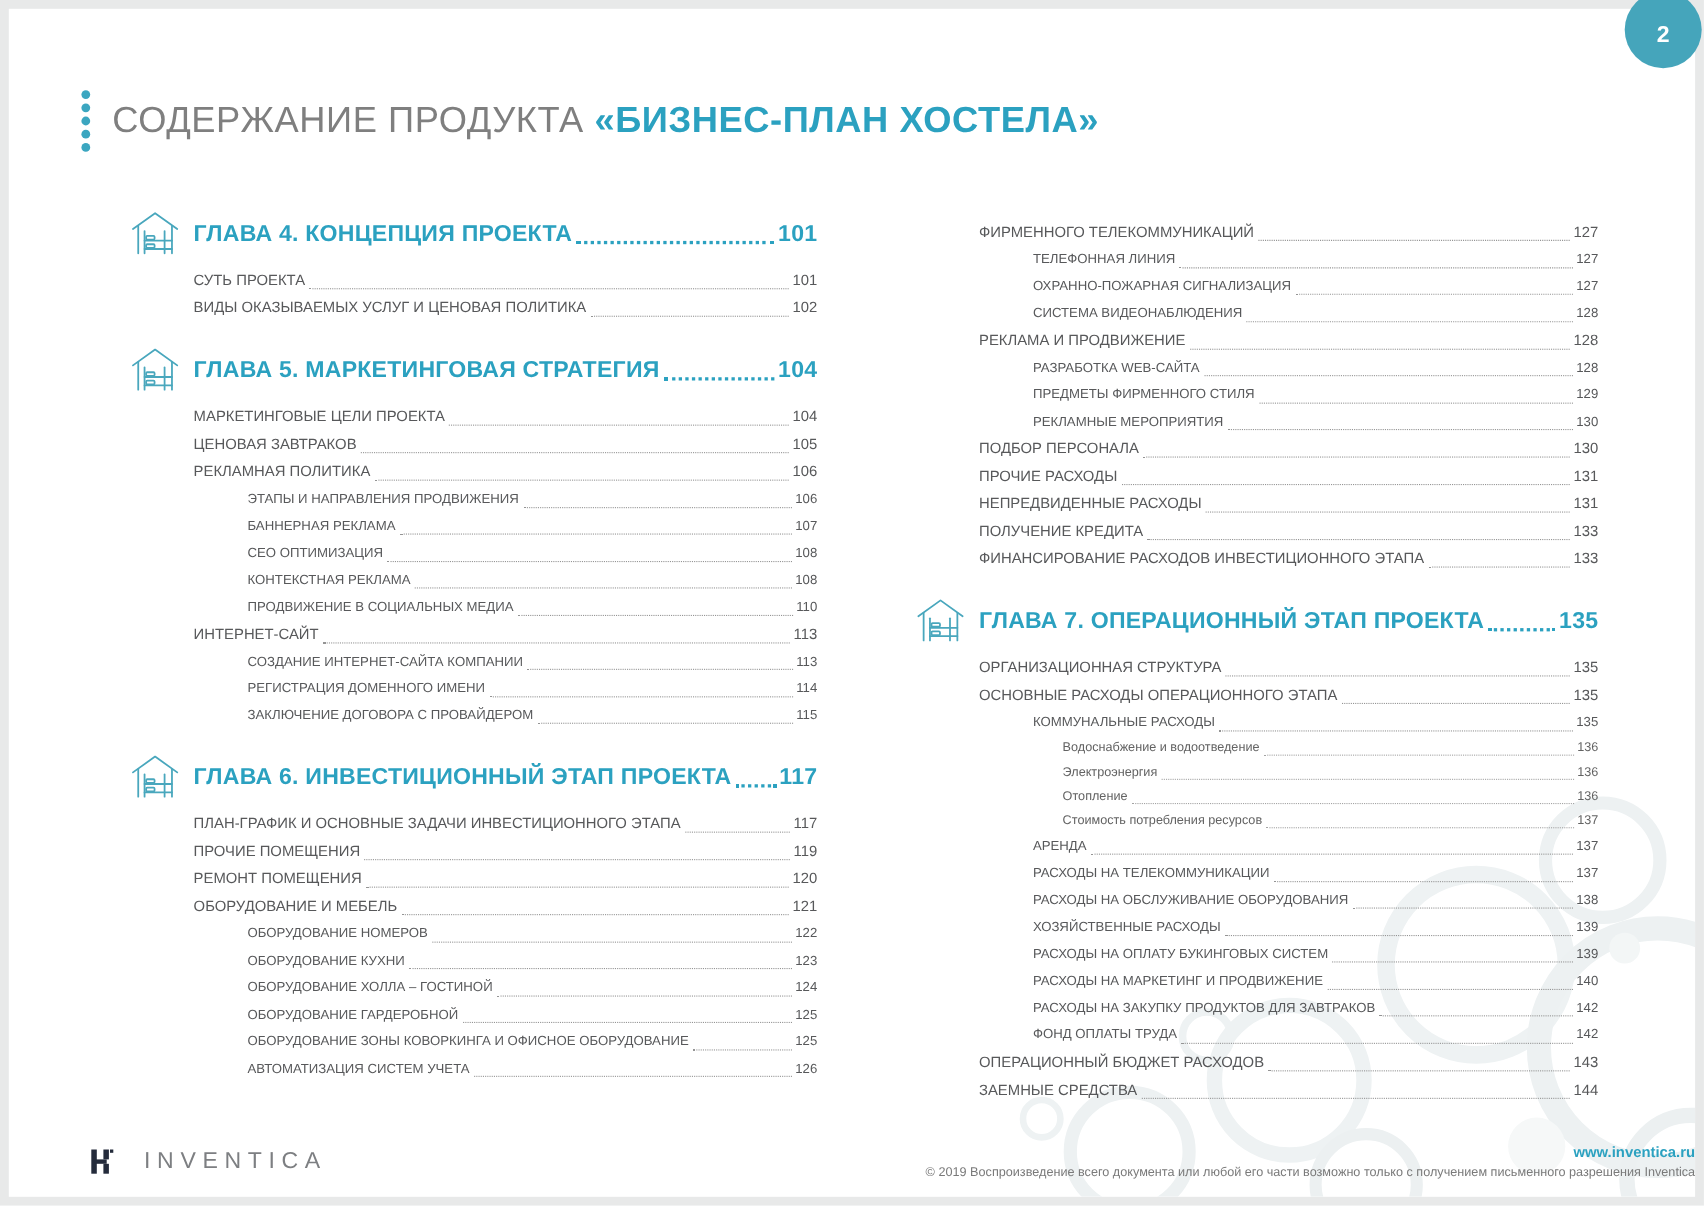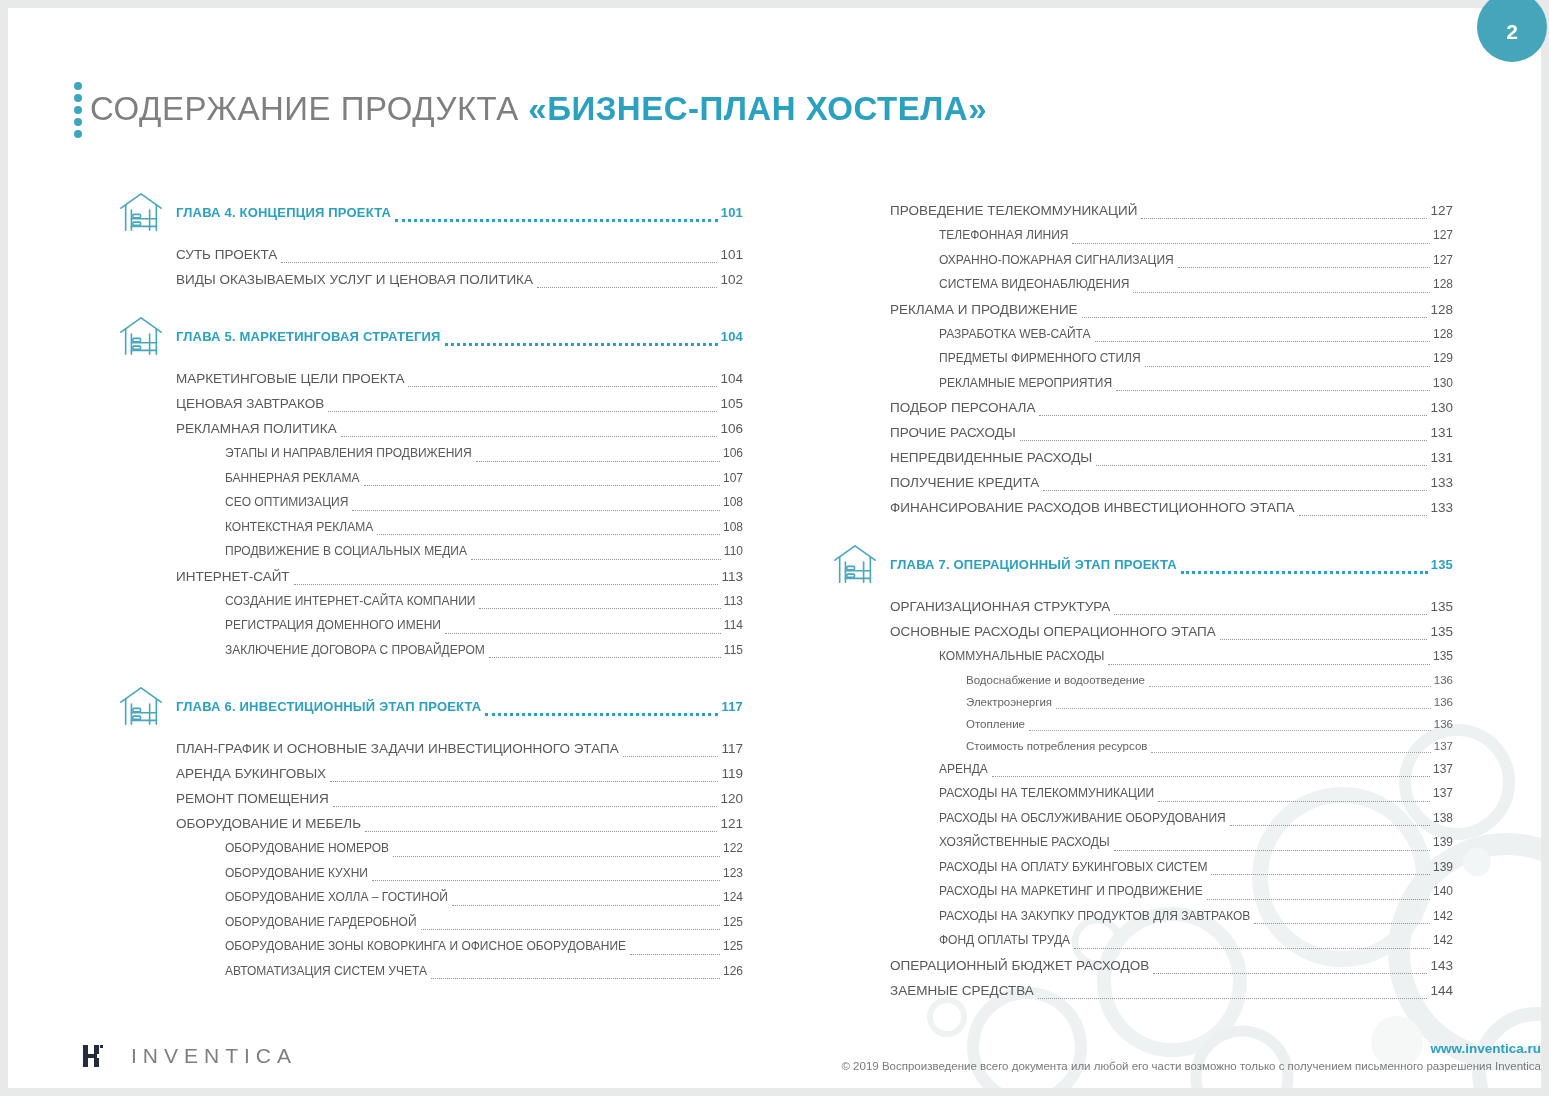--- a/index.html
+++ b/index.html
@@ -12,41 +12,41 @@
     position:absolute;left:8px;top:8px;right:8px;bottom:8px;
     background:#ffffff;overflow:hidden;
   }
   
   .page-badge{
     position:absolute;top:-8px;right:2px;width:70px;height:70px;border-radius:50%;
     background:#45a5bb;display:flex;align-items:center;justify-content:center;z-index:6;
   }
   .page-badge span{color:#fff;font-size:21px;font-weight:700;margin-top:10px}
   
-  .title-wrap{position:absolute;left:66px;top:72px;display:flex;align-items:center;gap:8px;z-index:3}
+  .title-wrap{position:absolute;left:66px;top:72px;display:flex;align-items:center;gap:20px;z-index:3}
   .title-dots{display:flex;flex-direction:column;gap:4px;padding-top:2px}
   .title-dots i{width:8px;height:8px;border-radius:50%;background:#3ba6c0;display:block}
   .page-title{margin:0;font-size:33px;font-weight:400;letter-spacing:.5px;white-space:nowrap}
   .title-gray{color:#7f7f7f}
   .title-teal{color:#2ba1c0;font-weight:700}
   
   .toc{position:absolute;inset:0;z-index:2}
   .toc-col{position:absolute;top:190px}
   .col-left{left:168px;width:567px}
   .col-right{left:882px;width:563px}
   .toc-row{display:flex;align-items:flex-end;color:#57585a}
   .toc-label{white-space:nowrap}
   .toc-page{white-space:nowrap}
   .toc-leader{flex:1 1 auto;min-width:12px;margin:0 3px 4px 4px;border-bottom:1.7px dotted #949494}
   .lvl-1{font-size:13.5px;line-height:25px}
   .lvl-2{font-size:12px;line-height:24.5px;padding-left:49px}
   .lvl-3{font-size:11.5px;line-height:22px;padding-left:76px;color:#636363}
   .lvl-3 .toc-leader{border-bottom-color:#a3a3a3}
   .chapter{
-    position:relative;color:#2ba1c0;font-weight:700;font-size:13px;line-height:30px;
+    position:relative;color:#2ba1c0;font-weight:700;font-size:21px;line-height:30px;
     letter-spacing:.2px;margin:30px 0 14px;justify-content:space-between;
   }
   .toc-col .chapter:first-child{margin-top:0}
   .chapter .toc-leader{border-bottom:3px dotted #2ba1c0;margin-bottom:6px}
   .chapter-icon{position:absolute;left:-58px;top:-9px;width:46px;height:46px}
   .chapter-icon svg{width:46px;height:46px;display:block}
   
   .bubbles{position:absolute;right:0;bottom:0;z-index:1;pointer-events:none}
   
   .footer-logo{position:absolute;left:74px;bottom:20px;display:flex;align-items:center;gap:27px;z-index:4}
@@ -248,21 +248,21 @@
 
   <div class="toc-row lvl-1">
 
     <span class="toc-label">ПЛАН-ГРАФИК И ОСНОВНЫЕ ЗАДАЧИ ИНВЕСТИЦИОННОГО ЭТАПА</span>
     <span class="toc-leader"></span>
     <span class="toc-page">117</span>
   </div>
 
   <div class="toc-row lvl-1">
 
-    <span class="toc-label">АРЕНДА БУКИНГОВЫХ</span>
+    <span class="toc-label">ПРОЧИЕ ПОМЕЩЕНИЯ</span>
     <span class="toc-leader"></span>
     <span class="toc-page">119</span>
   </div>
 
   <div class="toc-row lvl-1">
 
     <span class="toc-label">РЕМОНТ ПОМЕЩЕНИЯ</span>
     <span class="toc-leader"></span>
     <span class="toc-page">120</span>
   </div>
@@ -312,21 +312,21 @@
   <div class="toc-row lvl-2">
 
     <span class="toc-label">АВТОМАТИЗАЦИЯ СИСТЕМ УЧЕТА</span>
     <span class="toc-leader"></span>
     <span class="toc-page">126</span>
   </div>
 </section>
     <section class="toc-col col-right">
   <div class="toc-row lvl-1">
 
-    <span class="toc-label">ПРОВЕДЕНИЕ ТЕЛЕКОММУНИКАЦИЙ</span>
+    <span class="toc-label">ФИРМЕННОГО ТЕЛЕКОММУНИКАЦИЙ</span>
     <span class="toc-leader"></span>
     <span class="toc-page">127</span>
   </div>
 
   <div class="toc-row lvl-2">
 
     <span class="toc-label">ТЕЛЕФОННАЯ ЛИНИЯ</span>
     <span class="toc-leader"></span>
     <span class="toc-page">127</span>
   </div>

